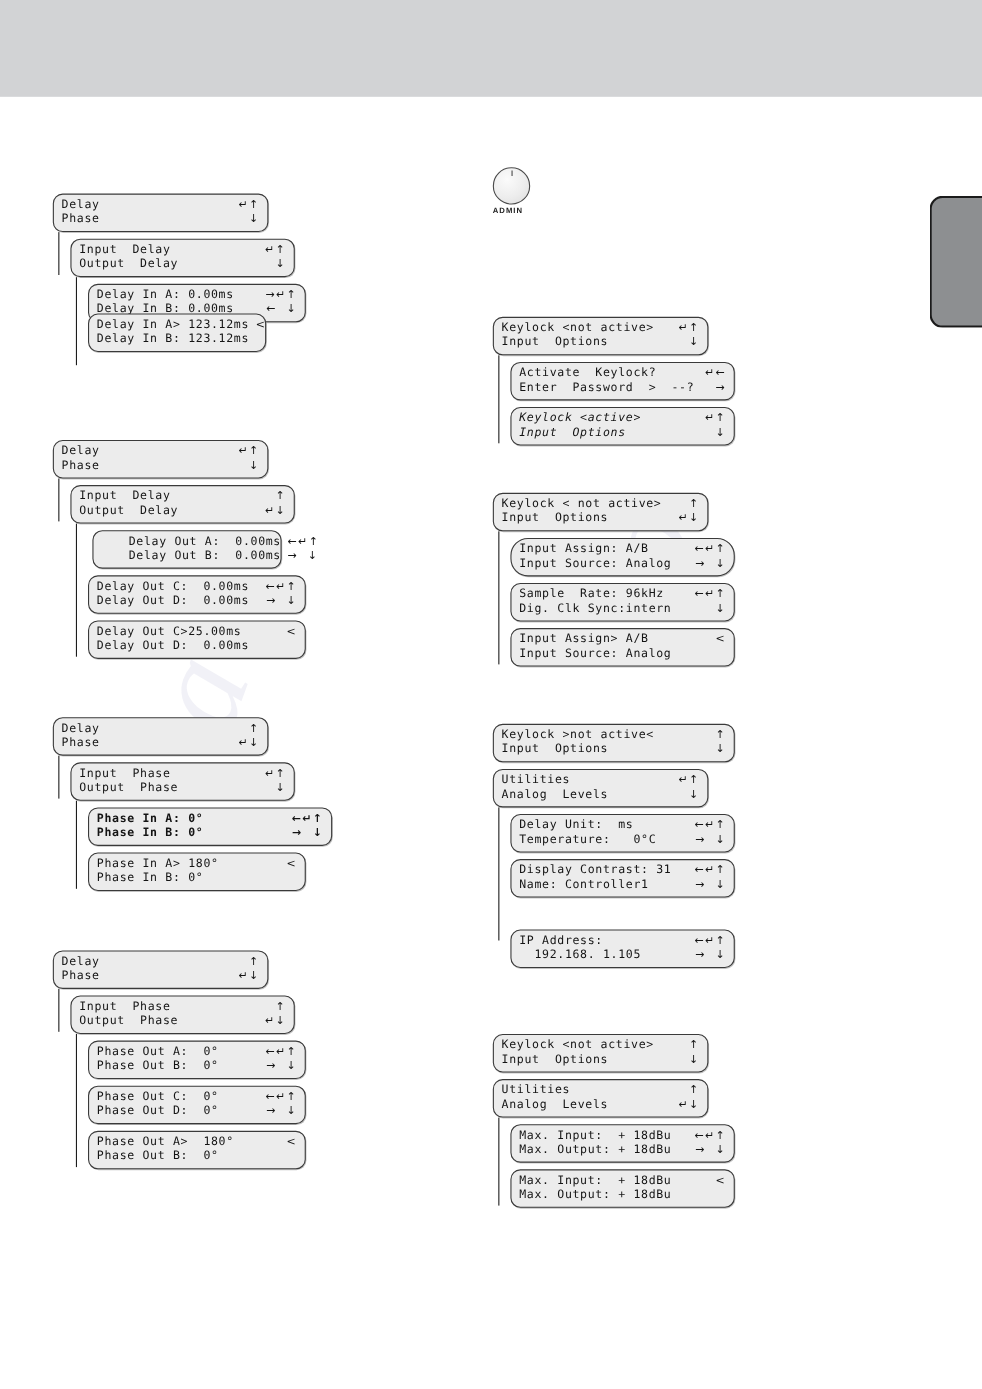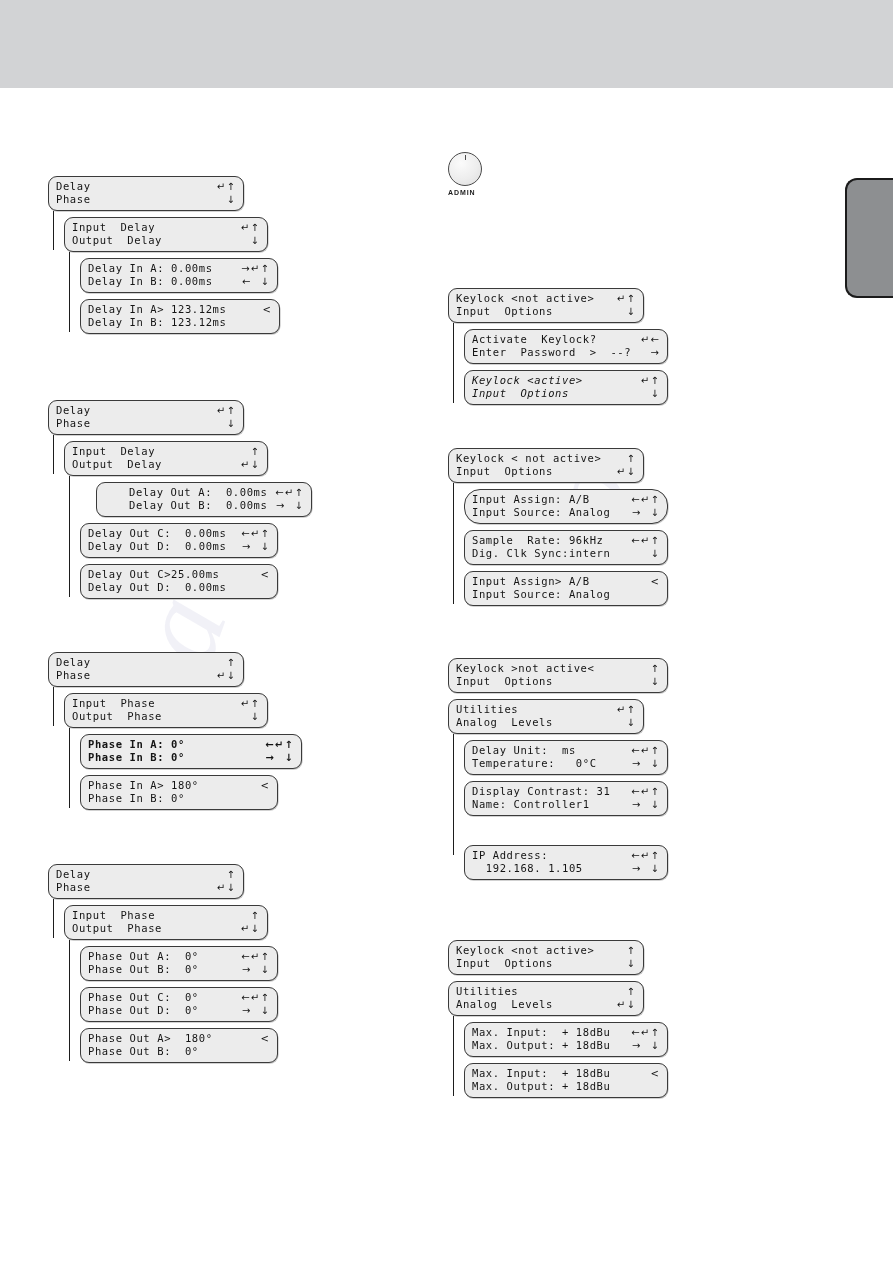--- a/index.html
+++ b/index.html
@@ -122,28 +122,28 @@
 <div class="knob-wrap">
   <div class="knob"></div>
   <div class="knob-label">ADMIN</div>
 </div>
 
 <div class="col-left">
   <div class="group" style="top: 176px; height: 164px;">
       <div class="lcd" style="position: absolute; left: 0px; top: 0px; width: 196px;"><div class="row"><span class="txt">Delay</span><span class="keys">↵↑</span></div><div class="row"><span class="txt">Phase</span><span class="keys">↓</span></div></div>
       <div class="lcd" style="position: absolute; left: 16px; top: 41px; width: 204px;"><div class="row"><span class="txt">Input  Delay</span><span class="keys">↵↑</span></div><div class="row"><span class="txt">Output  Delay</span><span class="keys">↓</span></div></div>
       <div class="lcd" style="position: absolute; left: 32px; top: 82px; width: 198px;"><div class="row"><span class="txt">Delay In A: 0.00ms</span><span class="keys">→↵↑</span></div><div class="row"><span class="txt">Delay In B: 0.00ms</span><span class="keys">←  ↓</span></div></div>
-      <div class="lcd" style="position: absolute; left: 32px; top: 123px; width: 200px;"><div class="row"><span class="txt">Delay In A&gt; 123.12ms</span><span class="keys">&lt;</span></div><div class="row"><span class="txt">Delay In B: 123.12ms</span><span class="keys"></span></div></div>
+      <div class="lcd" style="position: absolute; left: 32px; top: 109px; width: 162px;"><div class="row"><span class="txt">Delay In A&gt; 123.12ms</span><span class="keys">&lt;</span></div><div class="row"><span class="txt">Delay In B: 123.12ms</span><span class="keys"></span></div></div>
       <div class="rail" style="left: 5px; top: 35px; height: 39px;"></div>
       <div class="rail" style="left: 21px; top: 76px; height: 80px;"></div>
     </div>
   <div class="group" style="top: 400px; height: 205px;">
       <div class="lcd" style="position: absolute; left: 0px; top: 0px; width: 196px;"><div class="row"><span class="txt">Delay</span><span class="keys">↵↑</span></div><div class="row"><span class="txt">Phase</span><span class="keys">↓</span></div></div>
       <div class="lcd" style="position: absolute; left: 16px; top: 41px; width: 204px;"><div class="row"><span class="txt">Input  Delay</span><span class="keys">↑</span></div><div class="row"><span class="txt">Output  Delay</span><span class="keys">↵↓</span></div></div>
-      <div class="lcd" style="position: absolute; left: 48px; top: 82px; width: 216px; padding-left: 32px;"><div class="row"><span class="txt">Delay Out A:  0.00ms</span><span class="keys">←↵↑</span></div><div class="row"><span class="txt">Delay Out B:  0.00ms</span><span class="keys">→  ↓</span></div></div>
+      <div class="lcd" style="position: absolute; left: 36px; top: 82px; width: 172px; padding-left: 32px;"><div class="row"><span class="txt">Delay Out A:  0.00ms</span><span class="keys">←↵↑</span></div><div class="row"><span class="txt">Delay Out B:  0.00ms</span><span class="keys">→  ↓</span></div></div>
       <div class="lcd" style="position: absolute; left: 32px; top: 123px; width: 198px;"><div class="row"><span class="txt">Delay Out C:  0.00ms</span><span class="keys">←↵↑</span></div><div class="row"><span class="txt">Delay Out D:  0.00ms</span><span class="keys">→  ↓</span></div></div>
       <div class="lcd" style="position: absolute; left: 32px; top: 164px; width: 198px;"><div class="row"><span class="txt">Delay Out C&gt;25.00ms</span><span class="keys">&lt;</span></div><div class="row"><span class="txt">Delay Out D:  0.00ms</span><span class="keys"></span></div></div>
       <div class="rail" style="left: 5px; top: 35px; height: 39px;"></div>
       <div class="rail" style="left: 21px; top: 76px; height: 121px;"></div>
     </div>
   <div class="group" style="top: 652px; height: 164px;">
       <div class="lcd" style="position: absolute; left: 0px; top: 0px; width: 196px;"><div class="row"><span class="txt">Delay</span><span class="keys">↑</span></div><div class="row"><span class="txt">Phase</span><span class="keys">↵↓</span></div></div>
       <div class="lcd" style="position: absolute; left: 16px; top: 41px; width: 204px;"><div class="row"><span class="txt">Input  Phase</span><span class="keys">↵↑</span></div><div class="row"><span class="txt">Output  Phase</span><span class="keys">↓</span></div></div>
       <div class="lcd" style="position: absolute; left: 32px; top: 82px; width: 222px; font-weight: bold;"><div class="row"><span class="txt">Phase In A: 0°</span><span class="keys">←↵↑</span></div><div class="row"><span class="txt">Phase In B: 0°</span><span class="keys">→  ↓</span></div></div>
       <div class="lcd" style="position: absolute; left: 32px; top: 123px; width: 198px;"><div class="row"><span class="txt">Phase In A&gt; 180°</span><span class="keys">&lt;</span></div><div class="row"><span class="txt">Phase In B: 0°</span><span class="keys"></span></div></div>

